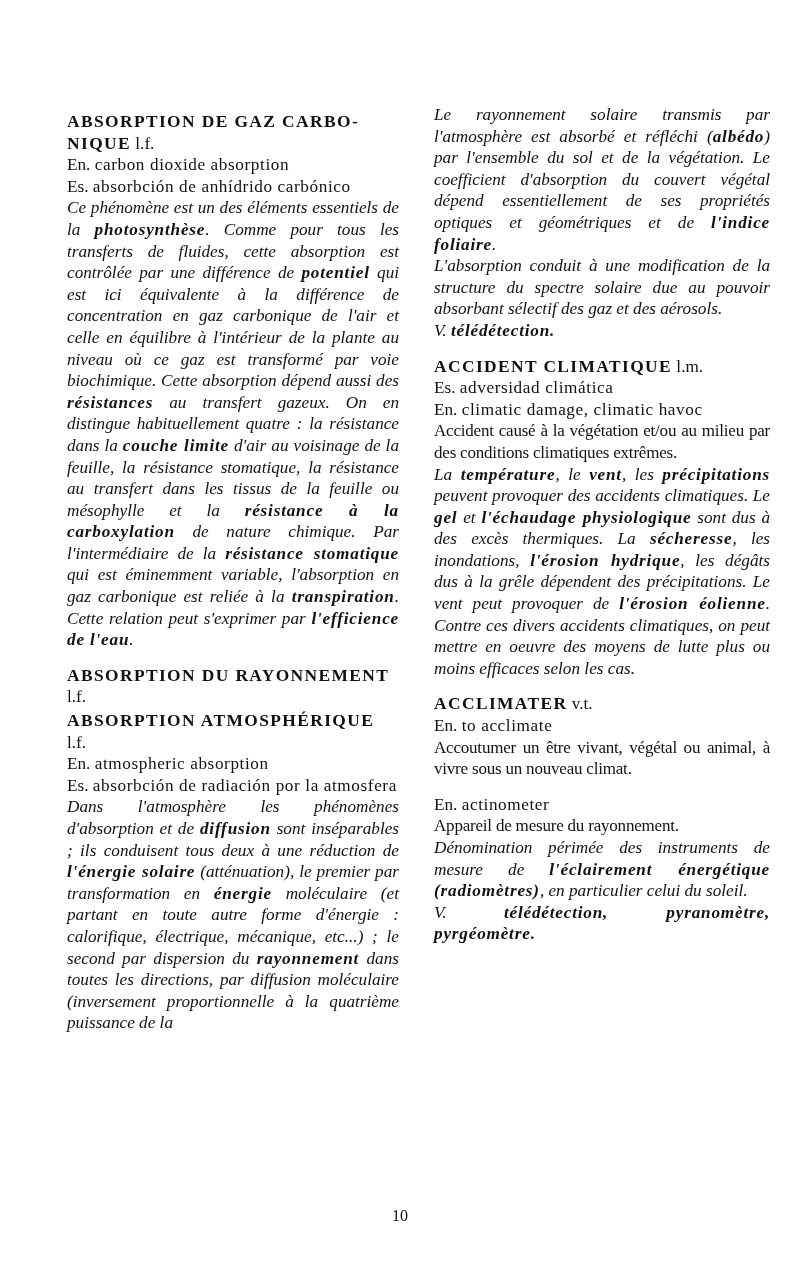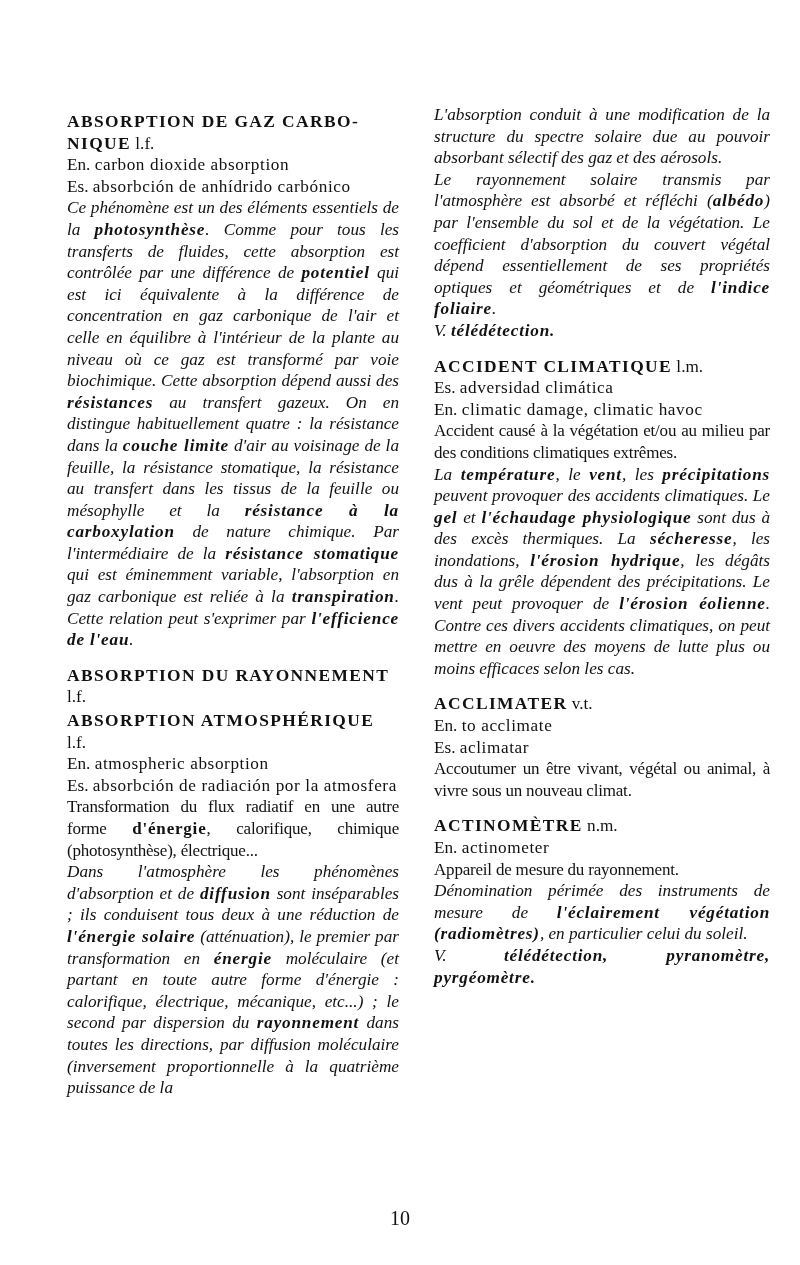--- a/index.html
+++ b/index.html
@@ -14,21 +14,21 @@
   .entry { margin: 0 0 14px 0; }
   .entry p { margin: 0; text-align: justify; }
   .hw { font-weight: bold; letter-spacing: 1.4px; font-size: 17.4px; }
   .gram { font-weight: normal; letter-spacing: 0; }
   .tr .lbl { font-weight: normal; }
   .tr .term { font-weight: normal; letter-spacing: 0.6px; }
   .tr.es-wrap { padding-left: 31px; text-indent: -31px; }
   .it { font-style: italic; }
   .b { font-weight: bold; letter-spacing: 0.8px; }
   .def { font-size: 17px; letter-spacing: -0.2px; }
-  .folio { position: absolute; top: 1207px; left: 0; width: 800px; text-align: center; font-size: 20px; }
+  .folio { position: absolute; top: 1207px; left: 0; width: 800px; text-align: center; font-size: 16px; }
 </style>
 </head>
 <body>
 
 <div class="page">
 
   <div class="col left">
 
     <div class="entry">
       <p><span class="hw">ABSORPTION DE GAZ CARBO-</span><br>
@@ -42,51 +42,48 @@
     <div class="entry">
       <p><span class="hw">ABSORPTION DU RAYONNEMENT</span><br>
          <span class="gram">l.f.</span></p>
     </div>
 
     <div class="entry" style="margin-top:-12px;">
       <p><span class="hw">ABSORPTION ATMOSPHÉRIQUE</span><br>
          <span class="gram">l.f.</span></p>
       <p class="tr"><span class="lbl">En.</span> <span class="term">atmospheric absorption</span></p>
       <p class="tr es-wrap"><span class="lbl">Es.</span> <span class="term">absorbción de radiación por la atmosfera</span></p>
-      <p class="def"><span>Transformation du flux radiatif en une autre forme </span><span class="b">d'énergie</span><span>, calorifique, chimique (photosynthèse), électrique...</span></p>
       <p class="it"><span>Dans l'atmosphère les phénomènes d'absorption et de </span><span class="b">diffusion</span><span> sont inséparables ; ils conduisent tous deux à une réduction de </span><span class="b">l'énergie solaire</span><span> (atténuation), le premier par transformation en </span><span class="b">énergie</span><span> moléculaire (et partant en toute autre forme d'énergie : calorifique, électrique, mécanique, etc...) ; le second par dispersion du </span><span class="b">rayonnement</span><span> dans toutes les directions, par diffusion moléculaire (inversement proportionnelle à la quatrième puissance de la</span></p>
     </div>
   </div>
 
   <div class="col right">
 
     <div class="entry">
+      <p class="it"><span>Le rayonnement solaire transmis par l'atmosphère est absorbé et réfléchi (</span><span class="b">albédo</span><span>) par l'ensemble du sol et de la végétation. Le coefficient d'absorption du couvert végétal dépend essentiellement de ses propriétés optiques et géométriques et de </span><span class="b">l'indice foliaire</span><span>.</span></p>
       <p class="it">L'absorption conduit à une modification de la structure du spectre solaire due au pouvoir absorbant sélectif des gaz et des aérosols.</p>
-      <p class="it"><span>Le rayonnement solaire transmis par l'atmosphère est absorbé et réfléchi (</span><span class="b">albédo</span><span>) par l'ensemble du sol et de la végétation. Le coefficient d'absorption du couvert végétal dépend essentiellement de ses propriétés optiques et géométriques et de </span><span class="b">l'indice foliaire</span><span>.</span></p>
       <p class="it"><span>V. </span><span class="b">télédétection</span><span class="b">.</span></p>
     </div>
 
     <div class="entry">
       <p><span class="hw">ACCIDENT CLIMATIQUE</span> <span class="gram">l.m.</span></p>
       <p class="tr"><span class="lbl">Es.</span> <span class="term">adversidad climática</span></p>
       <p class="tr"><span class="lbl">En.</span> <span class="term">climatic damage, climatic havoc</span></p>
       <p class="def">Accident causé à la végétation et/ou au milieu par des conditions climatiques extrêmes.</p>
       <p class="it"><span>La </span><span class="b">température</span><span>, le </span><span class="b">vent</span><span>, les </span><span class="b">précipitations</span><span> peuvent provoquer des accidents climatiques. Le </span><span class="b">gel</span><span> et </span><span class="b">l'échaudage physiologique</span><span> sont dus à des excès thermiques. La </span><span class="b">sécheresse</span><span>, les inondations, </span><span class="b">l'érosion hydrique</span><span>, les dégâts dus à la grêle dépendent des précipitations. Le vent peut provoquer de </span><span class="b">l'érosion éolienne</span><span>. Contre ces divers accidents climatiques, on peut mettre en oeuvre des moyens de lutte plus ou moins efficaces selon les cas.</span></p>
     </div>
 
     <div class="entry">
       <p><span class="hw">ACCLIMATER</span> <span class="gram">v.t.</span></p>
       <p class="tr"><span class="lbl">En.</span> <span class="term">to acclimate</span></p>
-      <p class="tr"><span class="lbl">Es.</span> <span class="term">aclimatar</span></p>
       <p class="def">Accoutumer un être vivant, végétal ou animal, à vivre sous un nouveau climat.</p>
     </div>
 
     <div class="entry">
-      <p><span class="hw">ACTINOMÈTRE</span> <span class="gram">n.m.</span></p>
       <p class="tr"><span class="lbl">En.</span> <span class="term">actinometer</span></p>
       <p class="def">Appareil de mesure du rayonnement.</p>
-      <p class="it"><span>Dénomination périmée des instruments de mesure de </span><span class="b">l'éclairement végétation</span><span> </span><span class="b">(radiomètres)</span><span>, en particulier celui du soleil.</span></p>
+      <p class="it"><span>Dénomination périmée des instruments de mesure de </span><span class="b">l'éclairement énergétique</span><span> </span><span class="b">(radiomètres)</span><span>, en particulier celui du soleil.</span></p>
       <p class="it"><span>V. </span><span class="b">télédétection, pyranomètre, pyrgéomètre</span><span class="b">.</span></p>
     </div>
   </div>
 
   <div class="folio">10</div>
 </div>
 
 </body></html>

